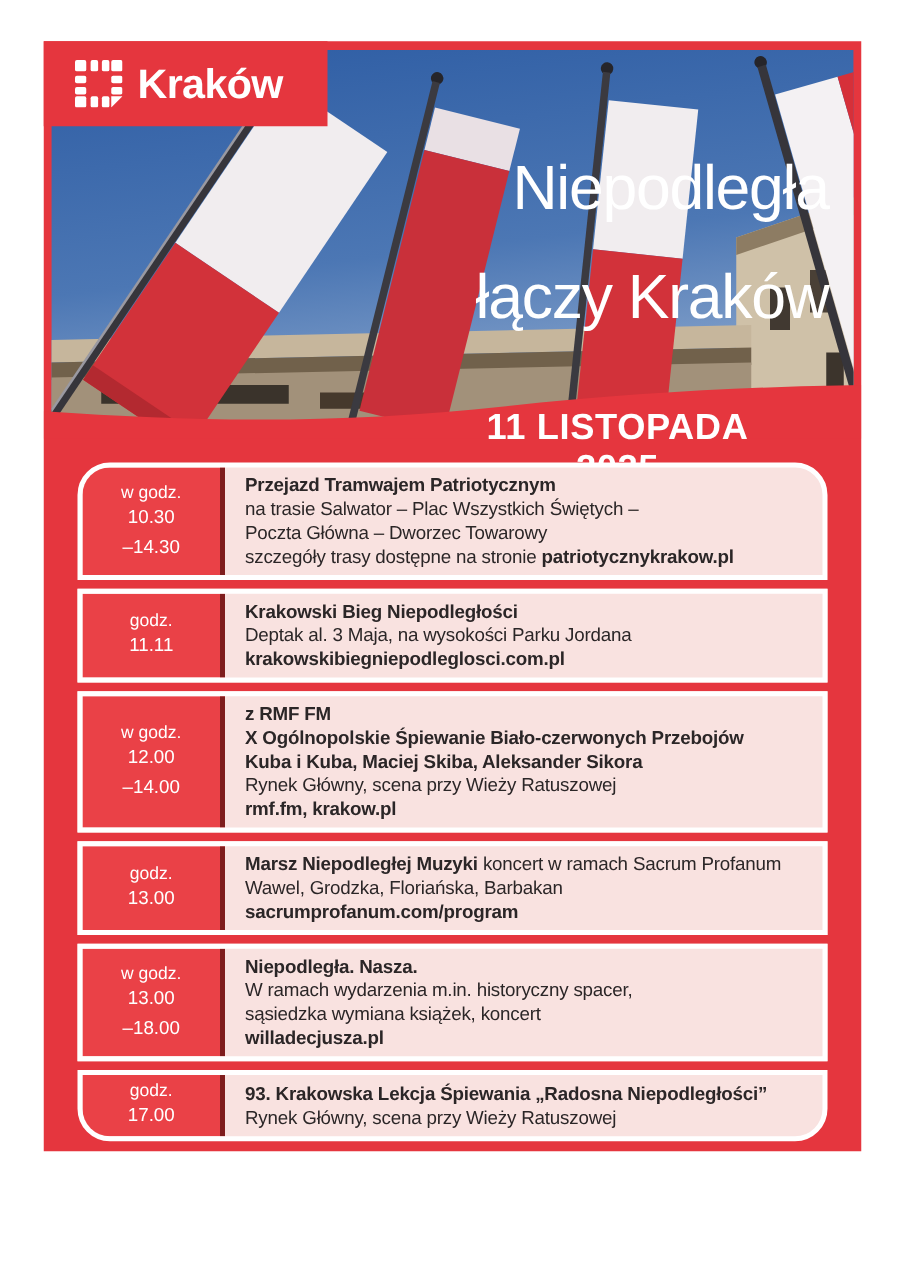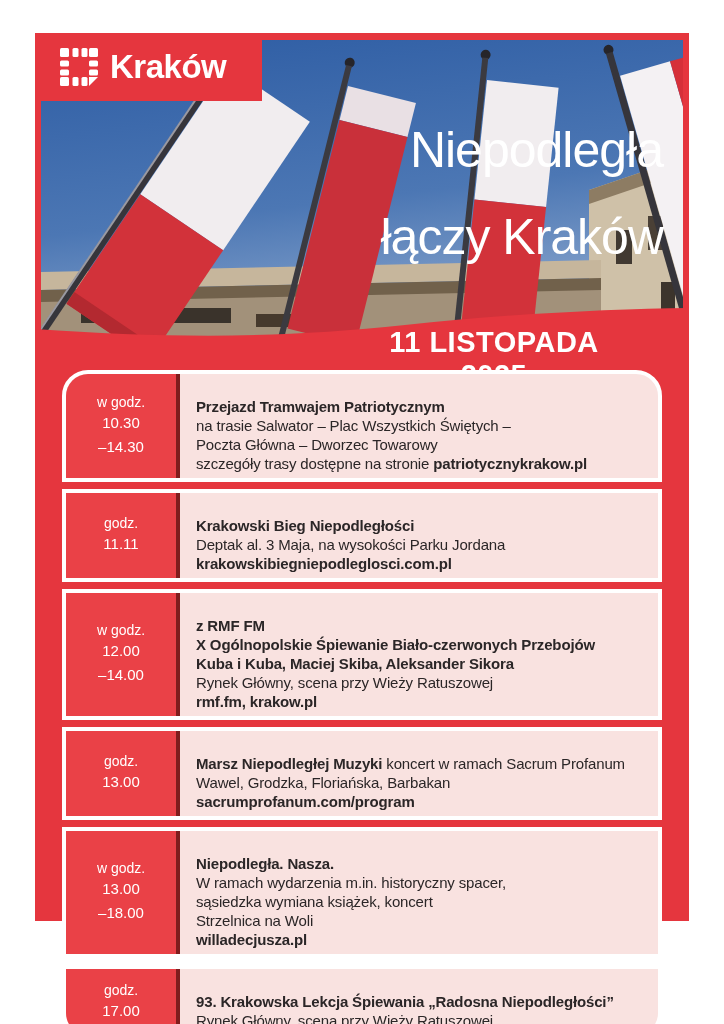--- a/index.html
+++ b/index.html
@@ -26,21 +26,21 @@
   .cards{position:absolute;left:27px;top:337px;width:600px;display:flex;flex-direction:column;gap:7px;z-index:6;}
   .card{display:flex;border:4px solid #ffffff;background:#f9e2e0;overflow:hidden;}
   .card.first{border-radius:26px 26px 0 0;}
   .card.last{border-radius:0 0 26px 26px;}
   .time-cell{width:106px;flex:0 0 auto;background:#ea4147;border-right:4px solid #7f1d1d;
     display:flex;flex-direction:column;justify-content:center;align-items:center;
     color:#ffffff;padding:4px 2px;text-align:center;}
   .time-prefix{font-size:14px;line-height:17px;}
   .time-start,.time-end{font-size:15px;font-weight:normal;line-height:24px;}
   .time-end:empty{display:none;}
-  .card-content{flex:1;padding:23px 4px 5px 16px;color:#2b2627;font-size:15px;
+  .card-content{flex:1;padding:5px 4px 5px 16px;color:#2b2627;font-size:15px;
     white-space:nowrap;overflow:hidden;display:flex;flex-direction:column;justify-content:center;}
   .ln{line-height:19px;letter-spacing:-0.15px;}
   .b{font-weight:bold;}
 </style>
 </head>
 <body>
 
 <div class="poster">
 
   <div class="photo">
@@ -192,21 +192,20 @@
     <div class="card">
       <div class="time-cell">
         <div class="time-prefix">w godz.</div>
         <div class="time-start">13.00</div>
         <div class="time-end">–18.00</div>
       </div>
       <div class="card-content">
         <div class="ln b">Niepodległa. Nasza.</div>
         <div class="ln">W ramach wydarzenia m.in. historyczny spacer,</div>
         <div class="ln">sąsiedzka wymiana książek, koncert</div>
-        <div class="ln">Strzelnica na Woli</div>
         <div class="ln b">willadecjusza.pl</div>
       </div>
     </div>
 
     <div class="card last">
       <div class="time-cell">
         <div class="time-prefix">godz.</div>
         <div class="time-start">17.00</div>
 
       </div>

